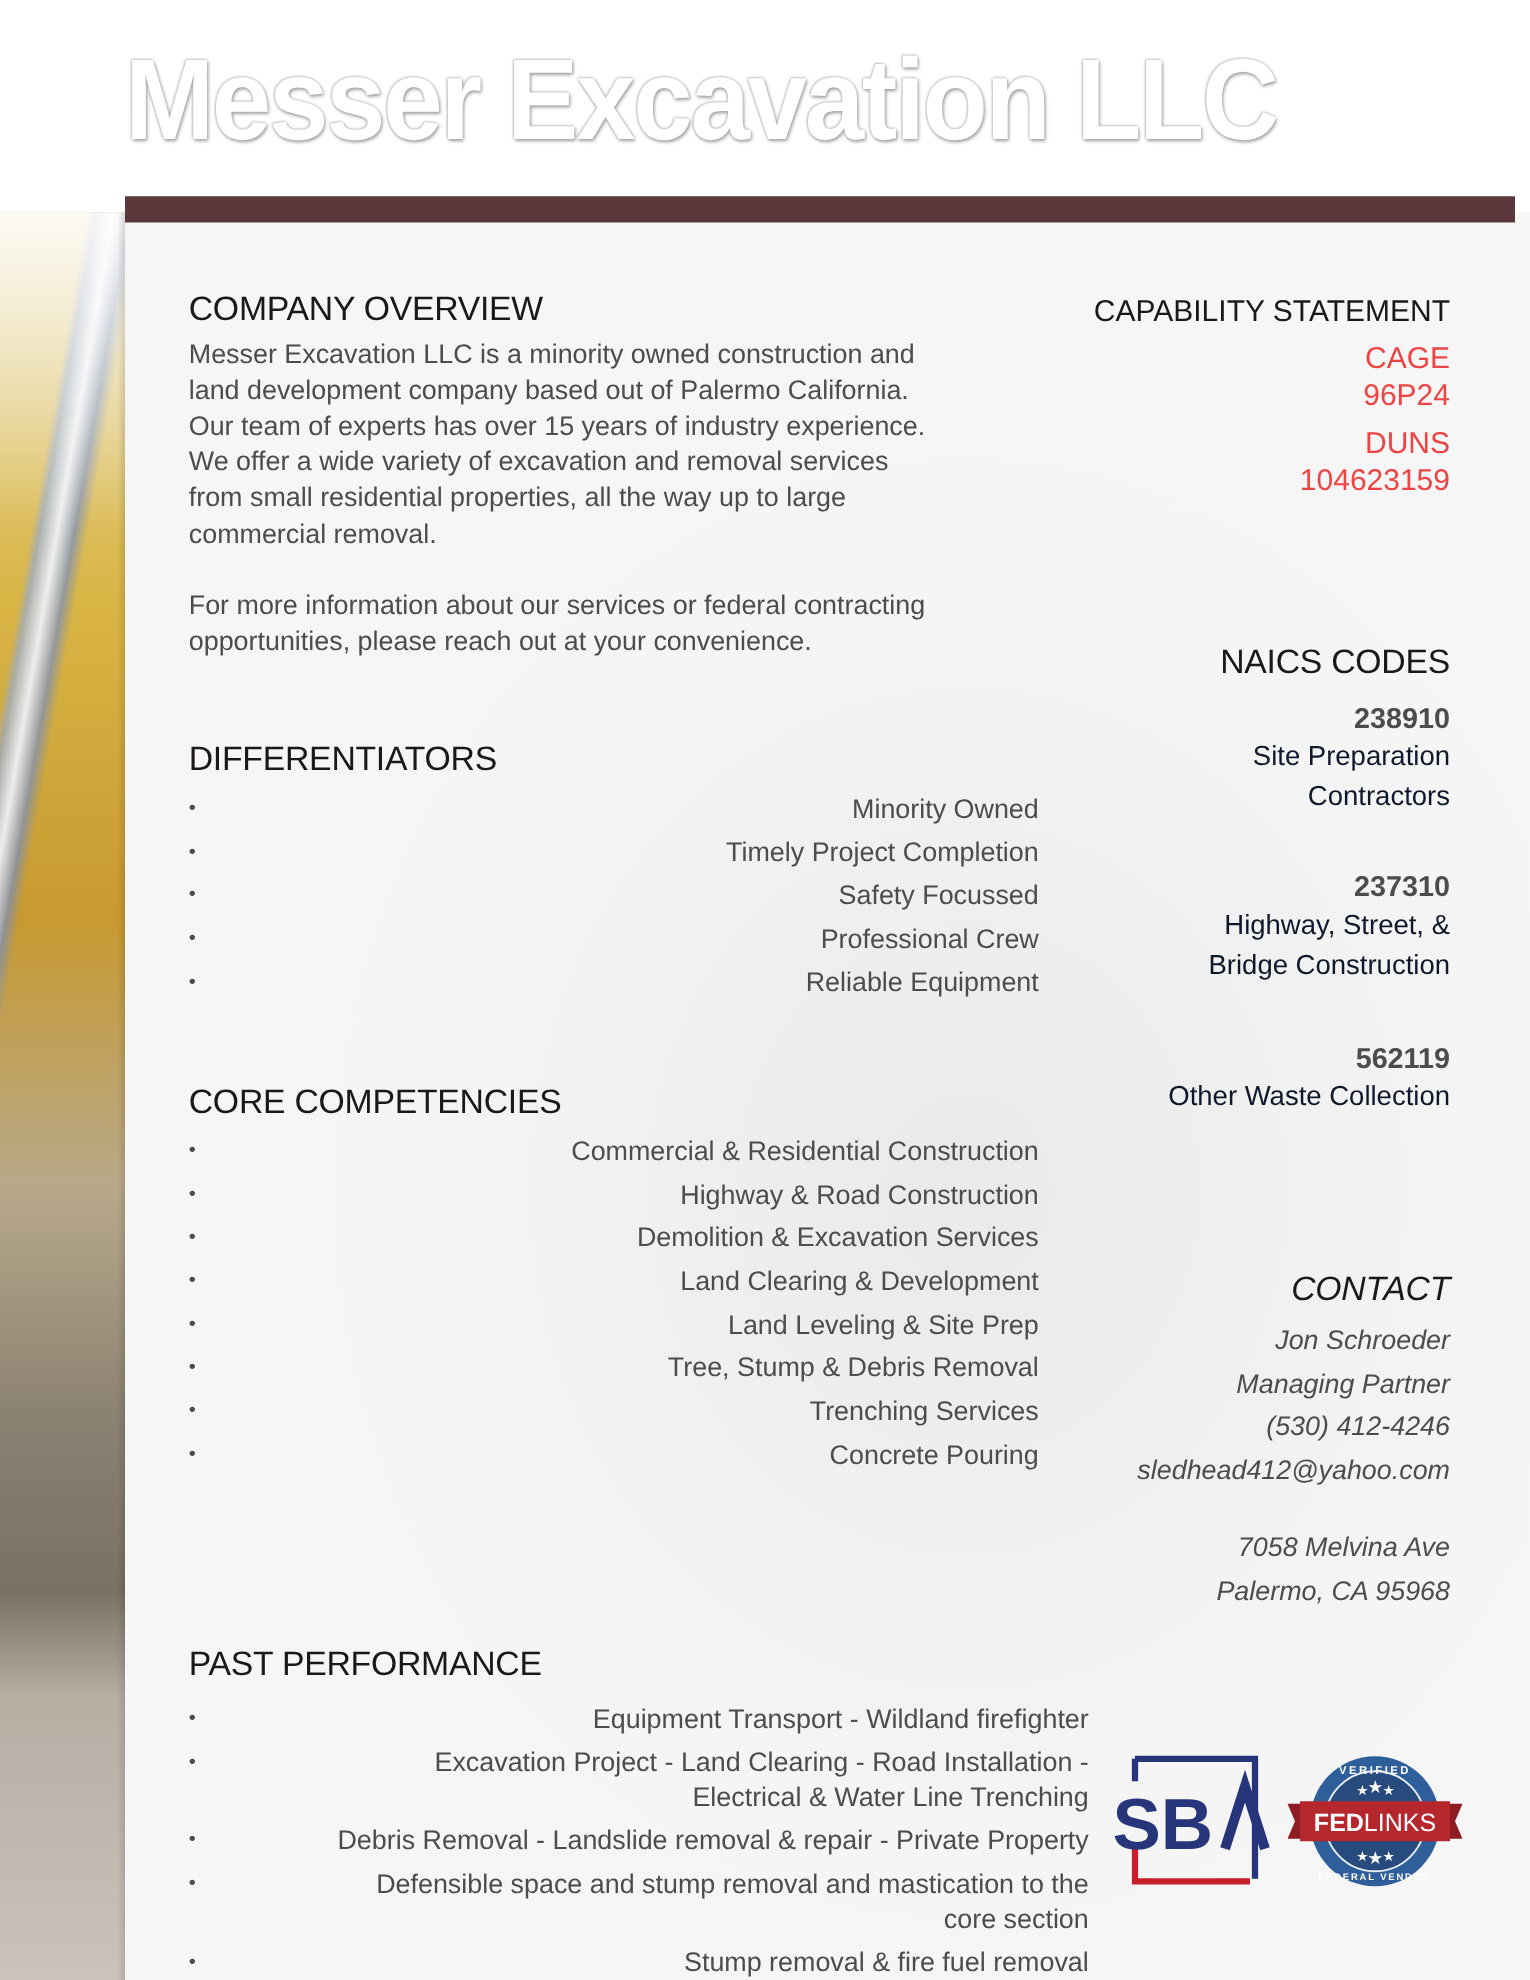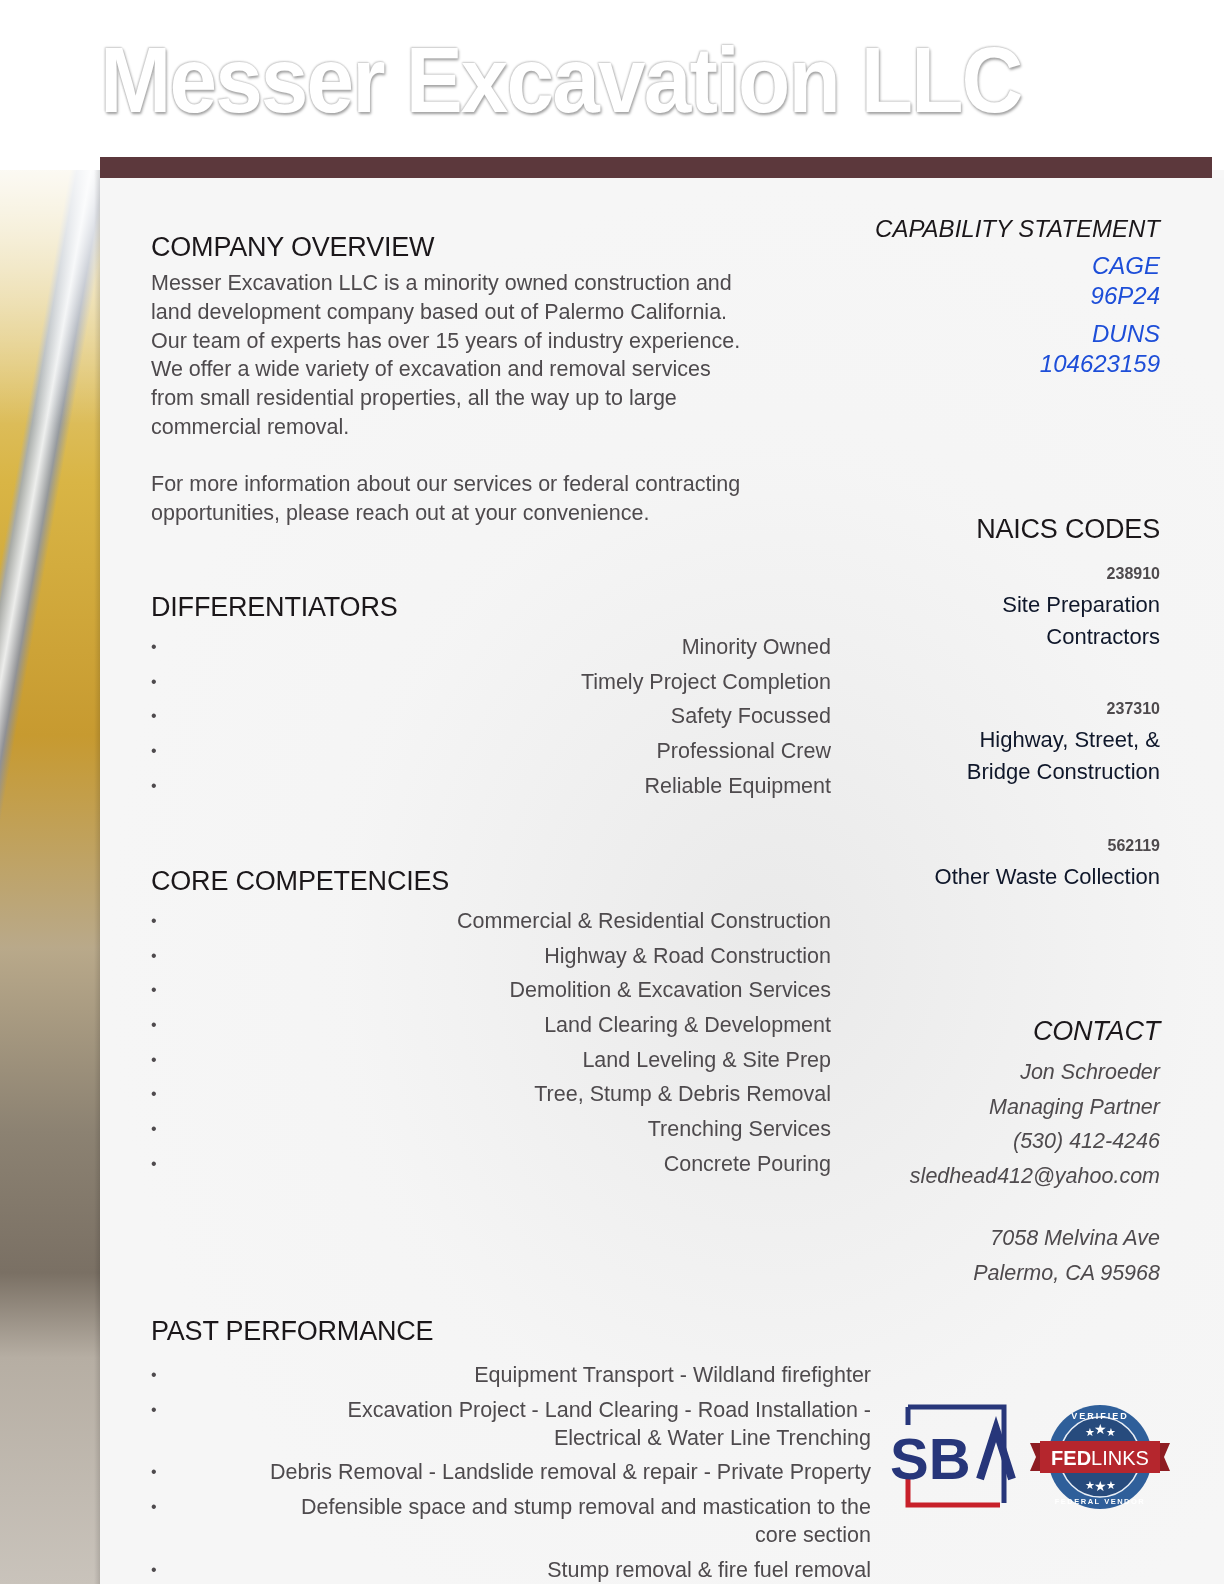--- a/index.html
+++ b/index.html
@@ -53,22 +53,22 @@
     .bullets { list-style: none; margin: 0; padding: 0; }
     .bullets li {
       position: relative; padding-left: 35px; font-size: 21.5px; color: #4e4a4d;
       line-height: 28px; margin-bottom: 6.7px; text-align: right;
     }
     .bullets li::before {
       content: "•"; position: absolute; left: 0; top: 0; color: #4e4a4d; font-size: 16px;
     }
     .right-col { position: absolute; right: 64px; text-align: right; }
     .r-head { font-size: 24px; color: #1b171a; }
-    .r-val { font-size: 24px; color: #1d4ed8; line-height: 30px; }
-    .naics-code { font-size: 16px; font-weight: bold; color: #4e4a4d; line-height: 30px; }
+    .r-val { font-size: 24px; color: #ef4444; line-height: 30px; }
+    .naics-code { font-size: 23px; font-weight: bold; color: #4e4a4d; line-height: 30px; }
     .naics-desc { font-size: 22px; color: #0f172a; line-height: 31.5px; }
     .contact-line { font-size: 21.5px; color: #4e4a4d; line-height: 34.5px; }
     .logos { position: absolute; left: 888px; top: 1403px; width: 280px; height: 110px; }
   </style>
 </head>
 <body>
 
 <div class="top-white"></div>
 <div class="photo-strip"></div>
 <div class="page-bg"></div>
@@ -127,21 +127,21 @@
       </li>
     <li><span>Debris Removal - Landslide removal &amp; repair - Private Property</span></li>
     <li>
         <div>Defensible space and stump removal and mastication to the</div>
         <div>core section</div>
       </li>
     <li><span>Stump removal &amp; fire fuel removal</span></li>
   </ul>
 </section>
 
-<section class="right-col" style="top:215px;font-style:italic;">
+<section class="right-col" style="top:236px;">
   <div class="r-head">CAPABILITY STATEMENT</div>
   <div class="r-val" style="margin-top:8px;">CAGE</div>
   <div class="r-val">96P24</div>
   <div class="r-val" style="margin-top:8px;">DUNS</div>
   <div class="r-val">104623159</div>
 </section>
 
 <section class="right-col" style="top:514px;">
   <div class="heading">NAICS CODES</div>
   <div style="margin-top:14px;">

